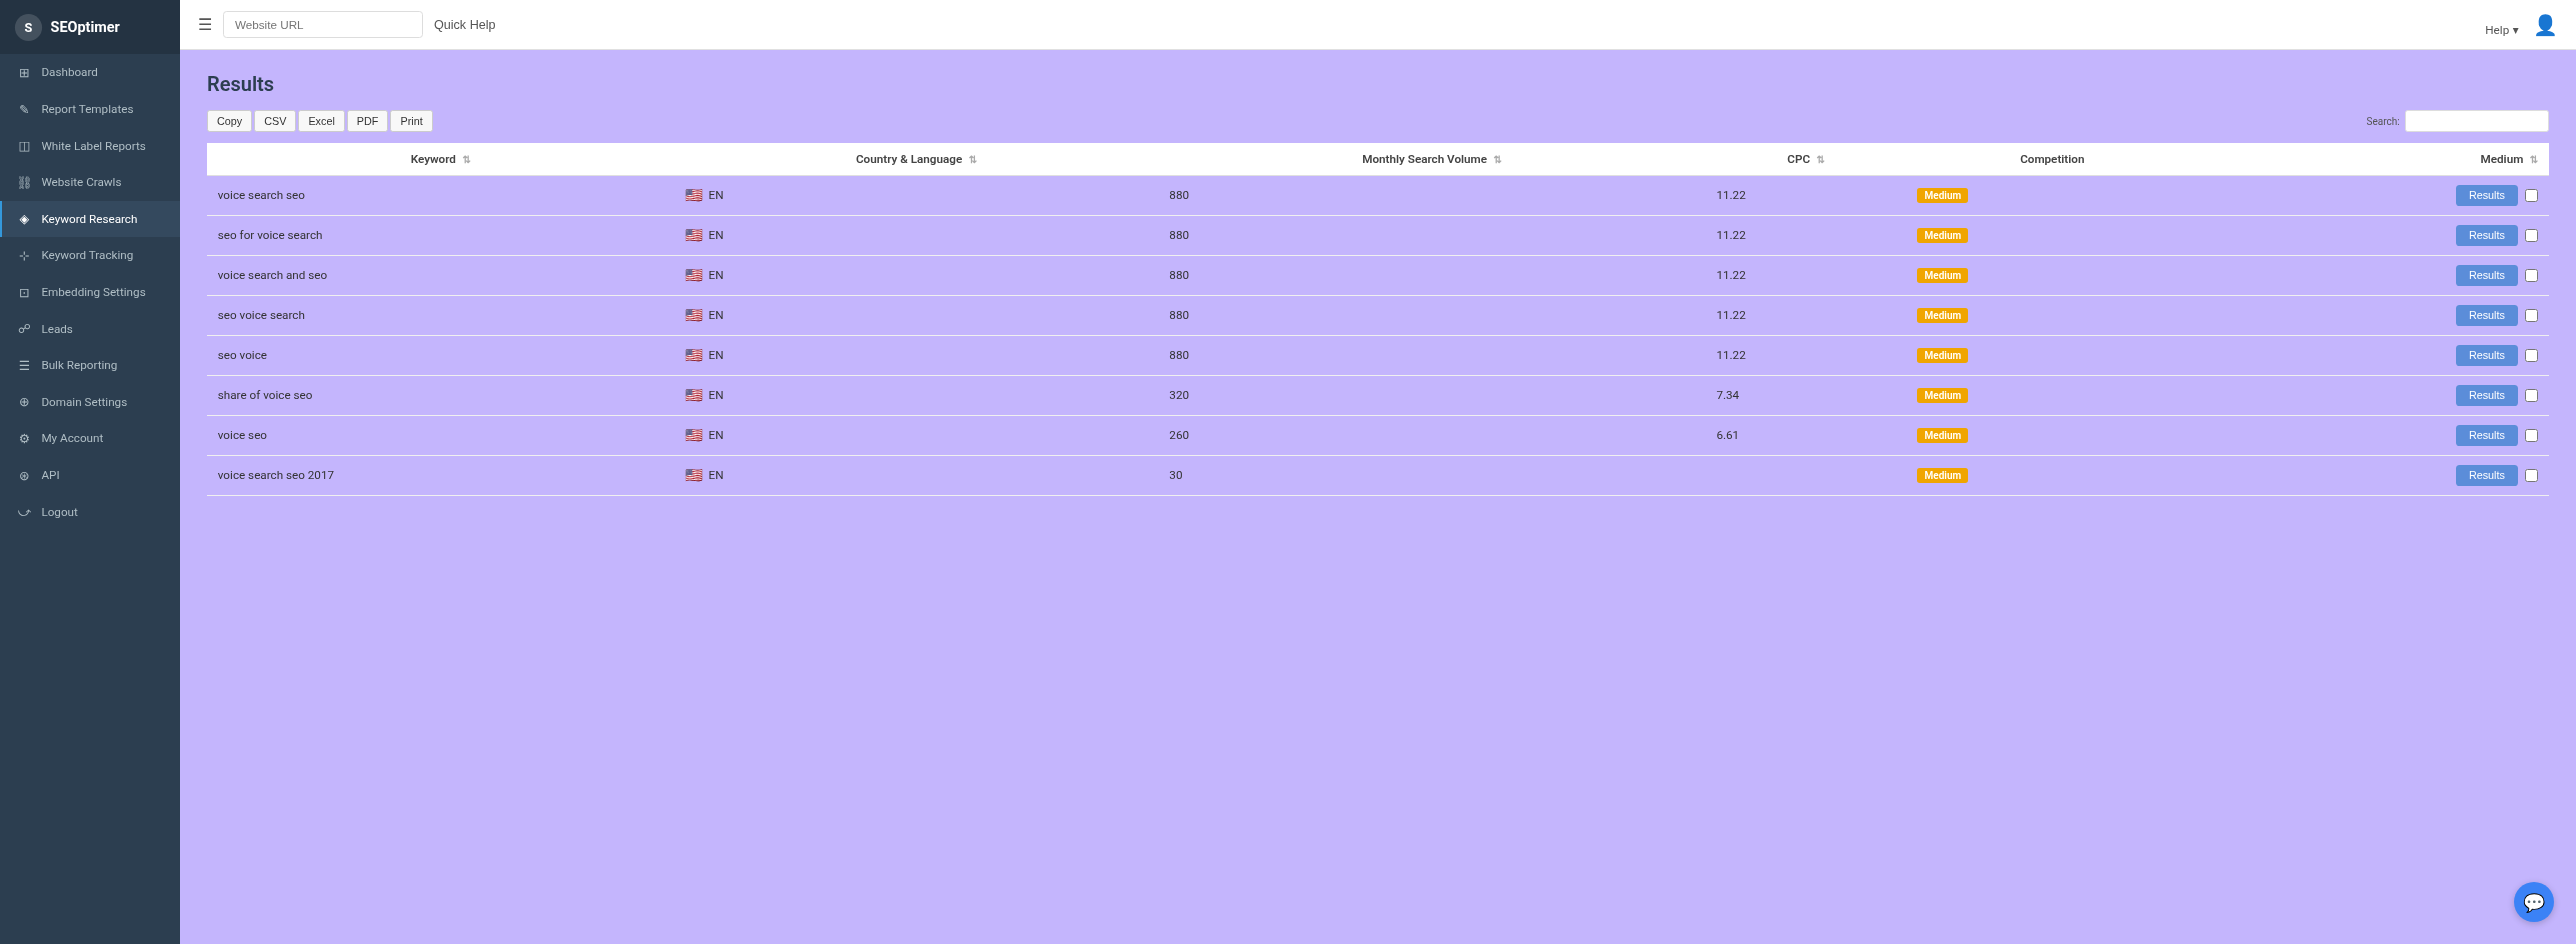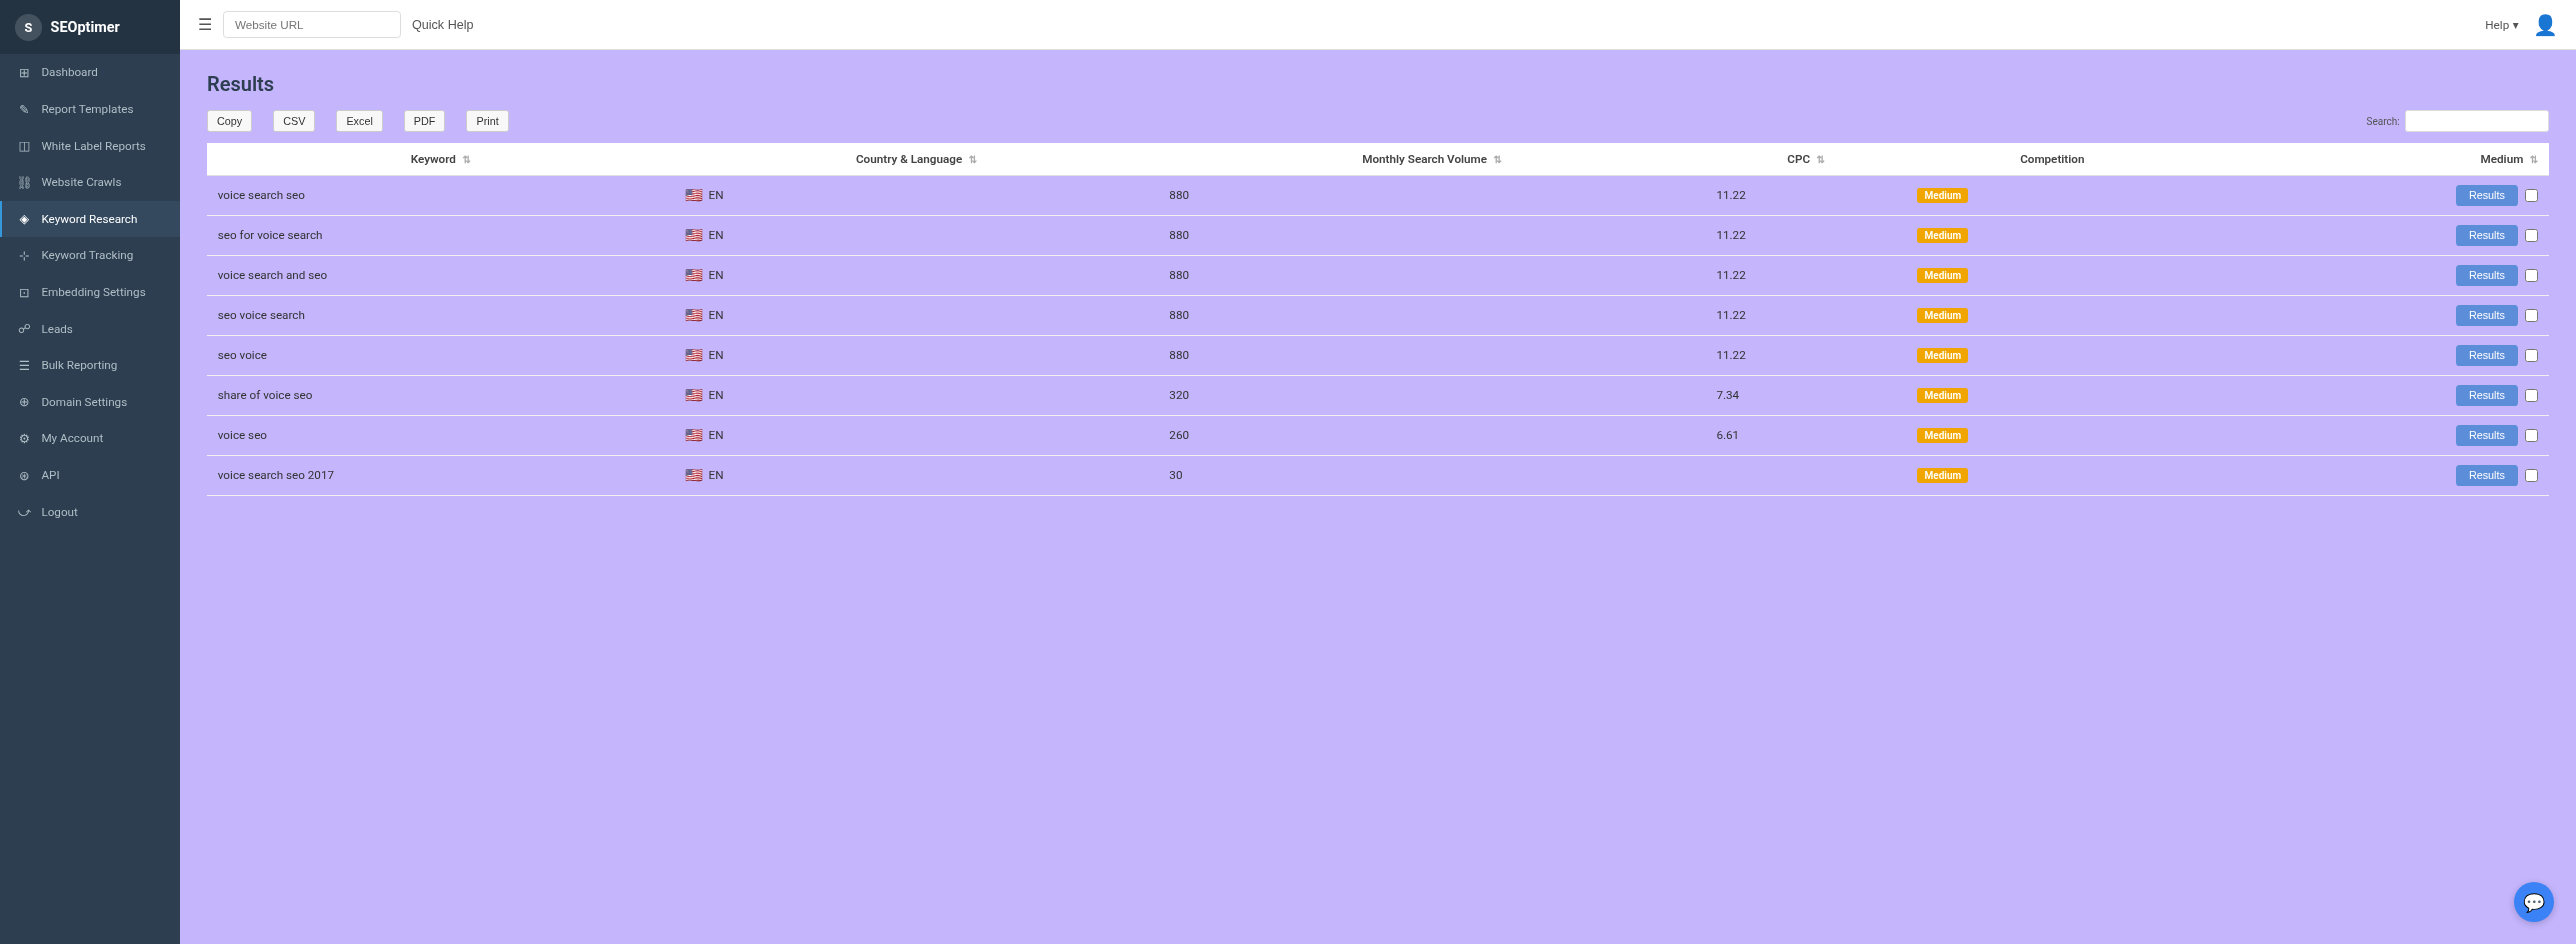--- a/index.html
+++ b/index.html
@@ -69,35 +69,35 @@
       height: 50px;
       gap: 10.8px;
     }
     .hamburger { font-size: 16px; cursor: pointer; color: #555; }
     .url-input {
       border: 0.9px solid #ddd;
       border-radius: 3.6px;
       padding: 6.3px 10.8px;
       font-size: 11.7px;
       color: #999;
-      width: 178px;
+      width: 200px;
       outline: none;
     }
     .quick-audit-btn {
       background: none;
       border: none;
       font-size: 12.6px;
       color: #555;
       cursor: pointer;
       font-weight: 500;
     }
     .topbar-right {
       margin-left: auto;
       display: flex;
-      align-items: center;
+      align-items: flex-end;
       gap: 14.4px;
     }
     .help-btn {
       color: #555;
       font-size: 11.7px;
       cursor: pointer;
       display: flex;
       align-items: center;
       gap: 3.6px;
     }
@@ -125,21 +125,21 @@
       gap: 0;
     }
     .ctrl-btn {
       border: 0.9px solid #ccc;
       background: #f8f8f8;
       color: #333;
       font-size: 10.8px;
       padding: 3.6px 9px;
       cursor: pointer;
       border-radius: 2.7px;
-      margin-right: 21px;
+      margin-right: 2px;
     }
     .search-label {
       margin-left: auto;
       font-size: 10px;
       color: #555;
     }
     .search-input {
       border: 0.9px solid #ddd;
       border-radius: 2.7px;
       padding: 3.6px 7.2px;

